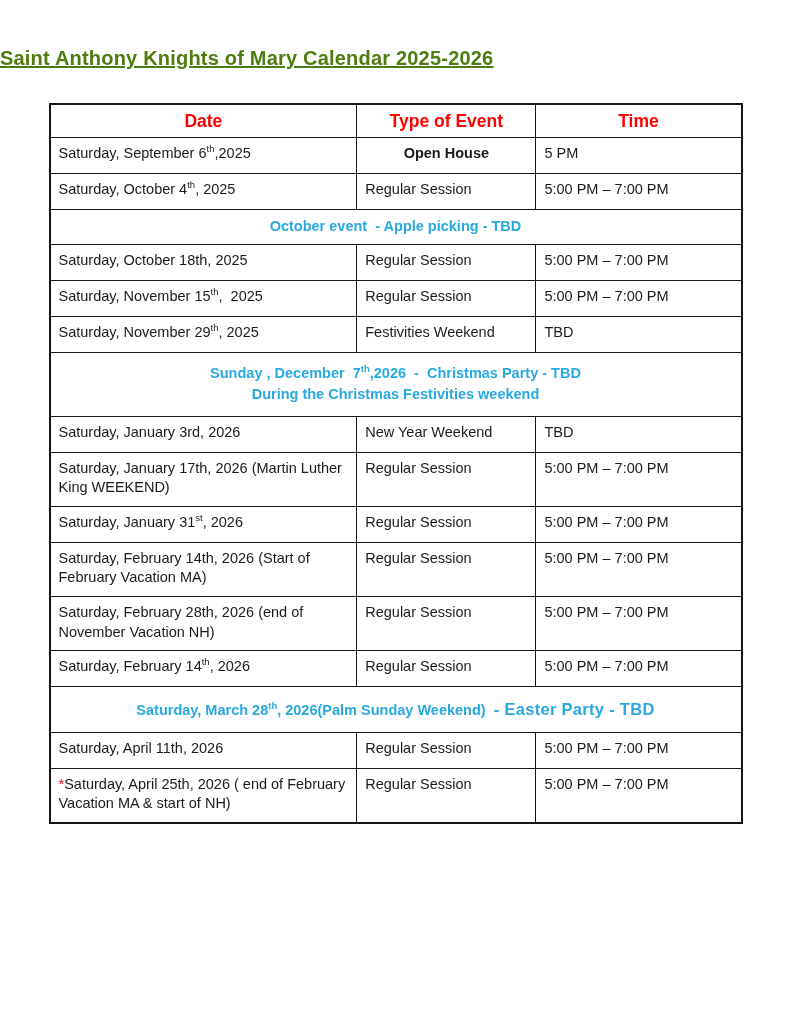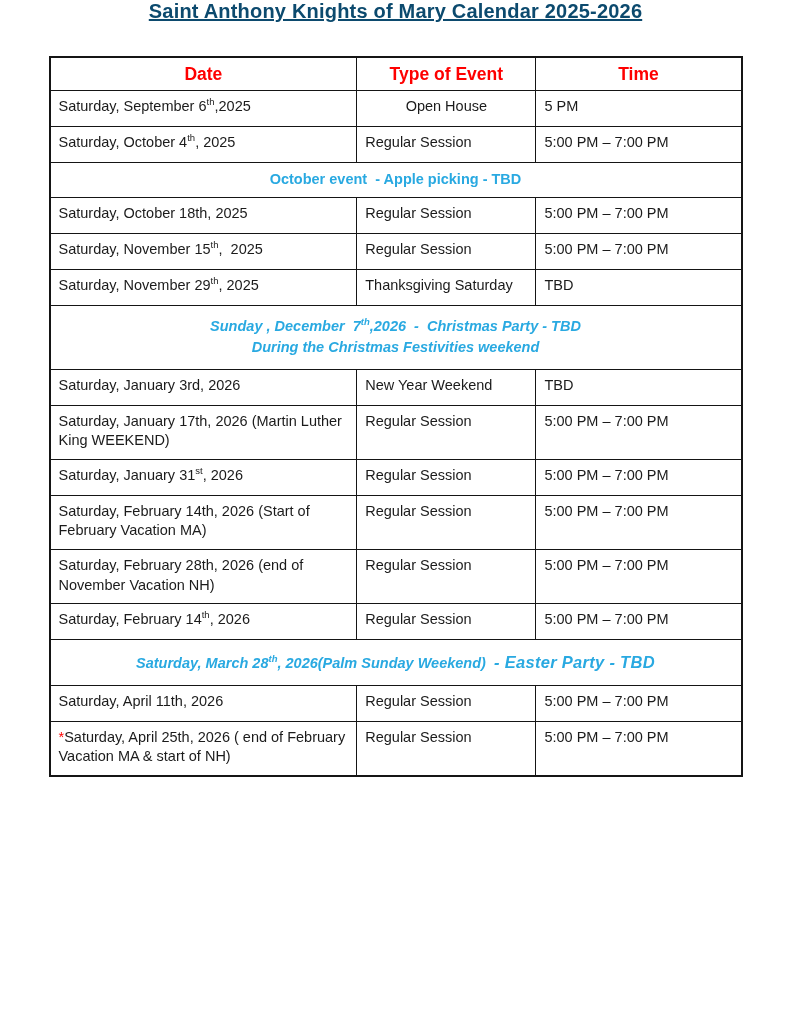--- a/index.html
+++ b/index.html
@@ -1,46 +1,46 @@
 <!DOCTYPE html>
 <html><head>
 <meta charset="utf-8">
 <style>
   html,body{margin:0;padding:0;background:#ffffff;}
   .page{
     width:791px;height:1024px;position:relative;margin:0 auto;background:#ffffff;
     font-family:"Liberation Sans",sans-serif;color:#1b1b1b;overflow:hidden;
   }
   .title{
-    text-align:center;color:#0c4a6e;font-size:20px;font-weight:bold;
+    padding-top:47px;color:#4d7c0f;font-size:20px;font-weight:bold;
     text-decoration:underline;letter-spacing:0.2px;
   }
   table.cal{
     border-collapse:collapse;table-layout:fixed;width:694px;margin:33px auto 0;
     border:2px solid #151515;
   }
   table.cal col.c1{width:44.4%;}
   table.cal col.c2{width:25.9%;}
   table.cal col.c3{width:29.7%;}
   th,td{border:1.5px solid #151515;vertical-align:top;white-space:pre-wrap;}
   th{
     color:#fe0000;font-size:17.5px;font-weight:bold;text-align:center;padding:4px 2px;
     height:24px;vertical-align:middle;
   }
   td{font-size:14.5px;line-height:1.35;padding:6px 8px 8px;}
   tr.event-row{height:36px;padding-left:8px;}
   td.center{text-align:center;font-weight:bold;}
   td.banner{
     color:#29a9e1;font-weight:bold;text-align:center;padding:6px 4px;
   }
-  tr.banner-tall td.banner{padding:10px 0;font-style:italic;}
+  tr.banner-tall td.banner{padding:10px 0;}
   .banner-line{padding:1px 0;}
   sup{font-size:9.5px;line-height:0;}
   .red{color:#fe0000;}
-  .b{font-weight:normal;}
+  .b{font-weight:bold;}
   .big{font-size:16.5px;letter-spacing:0.3px;text-align:right;}
 </style>
 </head>
 <body>
 
 <div class="page">
   <div class="title">Saint Anthony Knights of Mary Calendar 2025-2026</div>
 
   <table class="cal">
     <colgroup>
@@ -74,21 +74,21 @@
           <td><span>Regular Session</span></td>
           <td><span>5:00 PM – 7:00 PM</span></td>
         </tr>
         <tr class="event-row">
           <td><span>Saturday, November 15</span><sup>th</sup><span>,  2025</span></td>
           <td><span>Regular Session</span></td>
           <td><span>5:00 PM – 7:00 PM</span></td>
         </tr>
         <tr class="event-row">
           <td><span>Saturday, November 29</span><sup>th</sup><span>, 2025</span></td>
-          <td><span>Thanksgiving Saturday</span></td>
+          <td><span>Festivities Weekend</span></td>
           <td><span>TBD</span></td>
         </tr>
         <tr class="banner-row banner-tall">
           <td colspan="3" class="banner"><div class="banner-line"><span>Sunday , December  7</span><sup>th</sup><span>,2026  -  Christmas Party - TBD</span></div><div class="banner-line"><span>During the Christmas Festivities weekend</span></div></td>
         </tr>
         <tr class="event-row">
           <td><span>Saturday, January 3rd, 2026</span></td>
           <td><span>New Year Weekend</span></td>
           <td><span>TBD</span></td>
         </tr>

